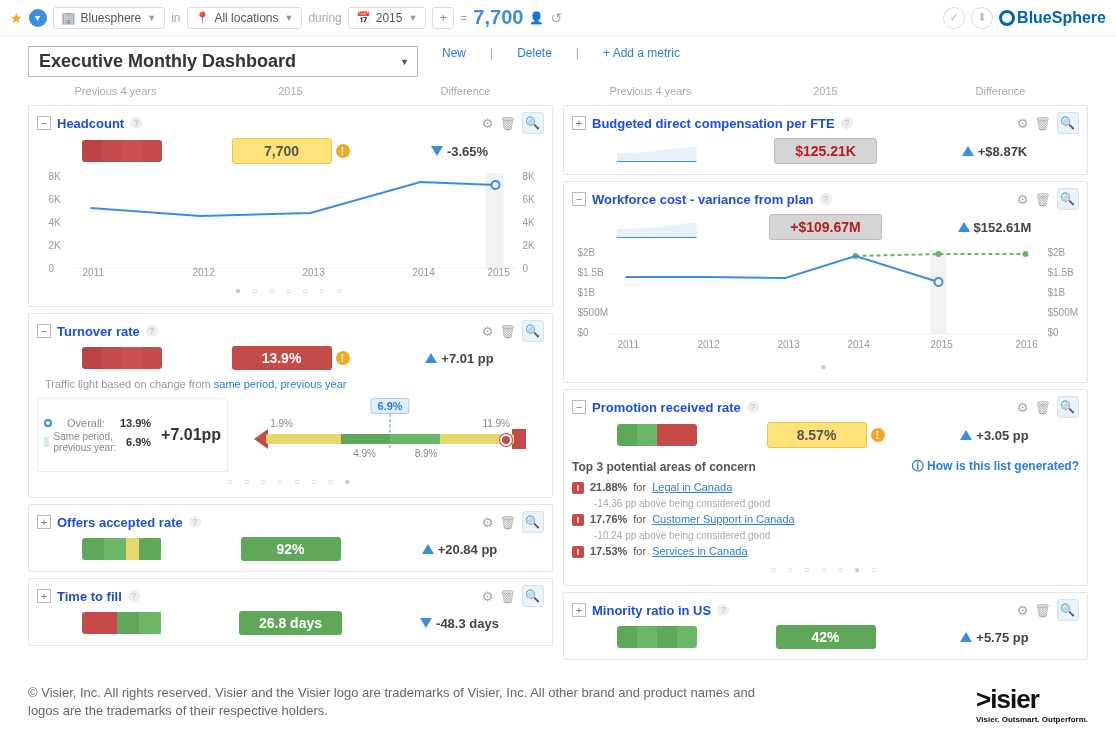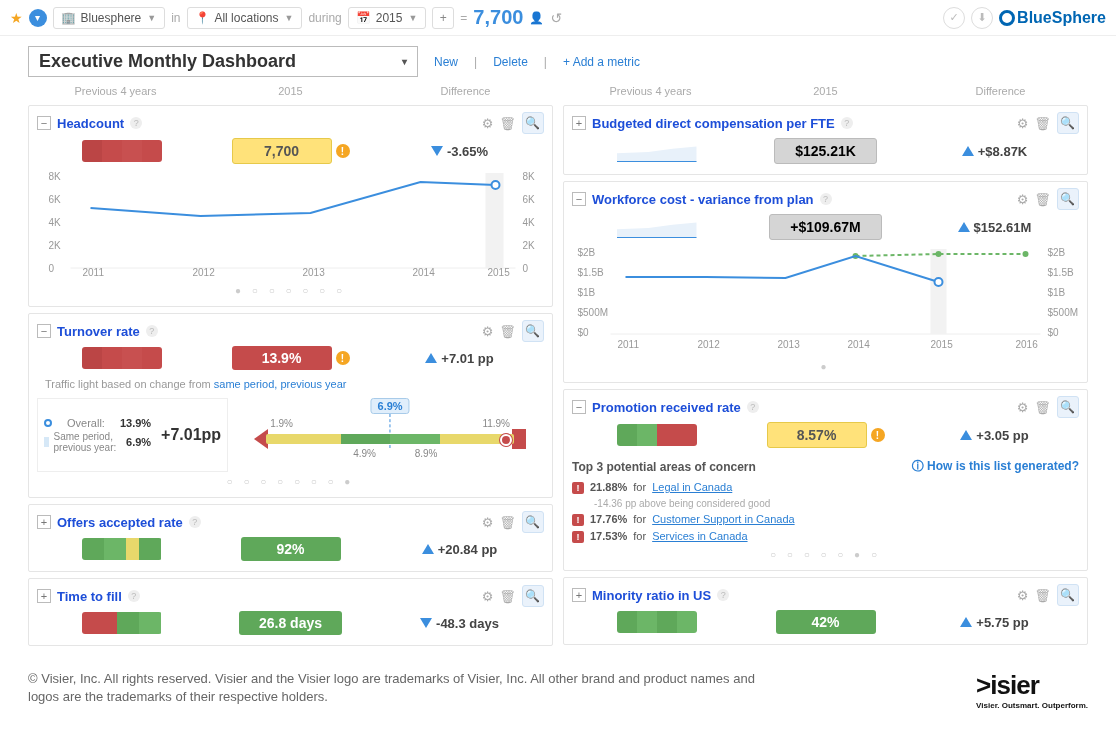--- a/index.html
+++ b/index.html
@@ -11,21 +11,21 @@
 .pill .caret{color:#999;font-size:9px;margin-left:2px}
 .muted{color:#aaa;font-size:12px}
 .plusbox{border:1px solid #ddd;border-radius:3px;width:22px;height:22px;display:flex;align-items:center;justify-content:center;color:#888}
 .bignum{font-size:20px;color:#3b8ede;font-weight:600}
 .person-icon{color:#3b8ede;font-size:12px}
 .undo{color:#aaa;font-size:14px}
 .spacer{flex:1}
 .rbtn{width:22px;height:22px;border-radius:50%;border:1px solid #ddd;display:flex;align-items:center;justify-content:center;color:#bbb;font-size:11px}
 .brand{color:#0066b3;font-weight:700;font-size:16px;display:flex;align-items:center;gap:2px}
 .brand .ring{width:16px;height:16px;border:3px solid #0066b3;border-radius:50%}
-.titlebar{display:flex;align-items:center;gap:16px;padding:10px 28px 6px}
+.titlebar{display:flex;gap:24px;padding:10px 28px 6px}
 .title-dd{display:flex;align-items:center;justify-content:space-between;border:1px solid #bbb;padding:4px 10px;width:390px;font-size:18px;font-weight:700}
 .title-dd .caret{font-size:10px;color:#555}
 .link{color:#2a7fd4;font-size:12px;cursor:pointer}
 .dash{display:flex;gap:10px;padding:0 28px 10px}
 .col{flex:1;display:flex;flex-direction:column;gap:6px}
 .hdrrow{display:flex;font-size:11px;color:#aaa;padding:2px 0}
 .hdrrow>div{flex:1;text-align:center}
 .card{border:1px solid #e5e5e5;border-radius:2px;background:#fff;padding:6px 8px}
 .card-head{display:flex;align-items:center;gap:6px}
 .expbox{width:14px;height:14px;border:1px solid #bbb;display:flex;align-items:center;justify-content:center;font-size:11px;color:#777;line-height:1}
@@ -41,21 +41,21 @@
 .r{background:#c54b4b}
 .r1{background:#bb4545}
 .r2{background:#c85050}
 .g{background:#5fa85a}
 .g1{background:#6cb667}
 .y{background:#e8d86b}
 .kbox{padding:4px 20px;border-radius:3px;font-weight:700;font-size:14px;min-width:100px;text-align:center}
 .kbox.y{background:#ffe27a;border:1px solid #e6c94a;color:#555}
 .kbox.r{background:#c54b4b;color:#fff}
 .kbox.g{background:#5fa85a;color:#fff}
-.kbox.gray{background:#d5d5d5;border:1px solid #bbb;color:#000000}
+.kbox.gray{background:#d5d5d5;border:1px solid #bbb;color:#b91c1c}
 .warn{width:14px;height:14px;border-radius:50%;background:#f5a623;color:#fff;font-size:10px;display:flex;align-items:center;justify-content:center;font-weight:700}
 .tri{width:0;height:0;border-left:6px solid transparent;border-right:6px solid transparent}
 .tri.up{border-bottom:10px solid #3b8ede}
 .tri.dn{border-top:10px solid #3b8ede}
 .chg{font-weight:700;font-size:13px;color:#444}
 .sparkarea{width:80px;height:22px;background:#e8f1fa;border-bottom:1px solid #3b8ede;clip-path:polygon(0 60%,40% 55%,70% 40%,100% 30%,100% 100%,0 100%)}
 svg.linechart{width:100%;height:110px}
 svg.linechart text{font-size:10px;fill:#999}
 svg.linechart line.grid{stroke:#eee}
 svg.linechart polyline.series{stroke:#3b8ede;stroke-width:2;fill:none}
@@ -453,20 +453,23 @@
               <span class="sub">-14.36 pp above being considered good</span>
             </div>
           </div>
           <div>
             <div class="concern">
               <span class="bang">!</span>
               <b>17.76%</b> 
               <span>for</span> 
               <a>Customer Support in Canada</a>
             </div>
+            <div class="concern">
+              <span class="sub">-10.24 pp above being considered good</span>
+            </div>
           </div>
           <div>
             <div class="concern">
               <span class="bang">!</span>
               <b>17.53%</b> 
               <span>for</span> 
               <a>Services in Canada</a>
             </div>
           </div>
         </div>

